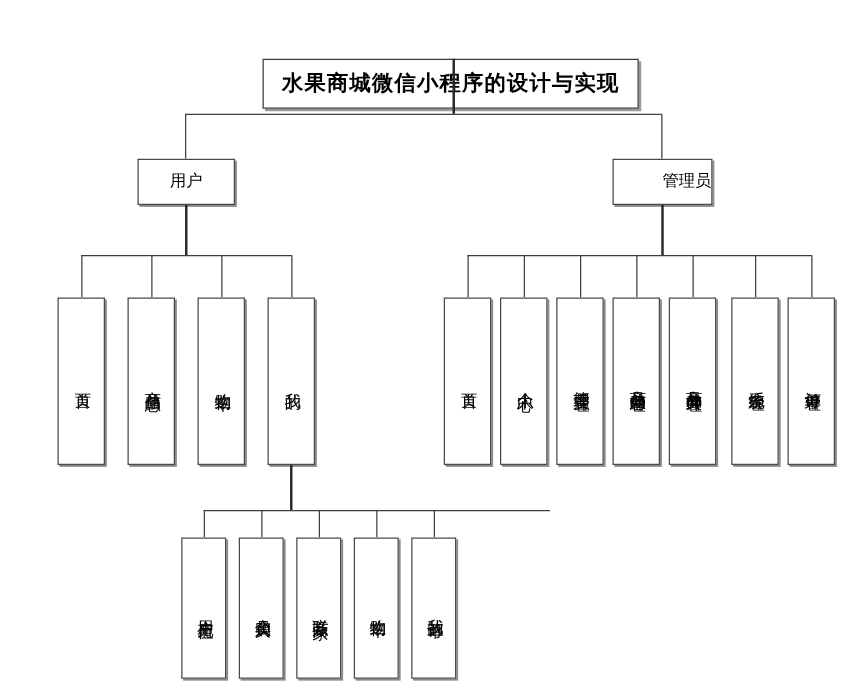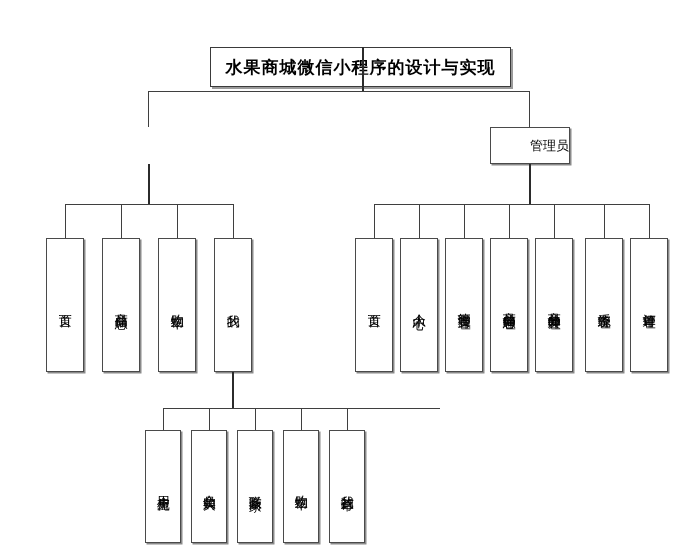--- a/index.html
+++ b/index.html
@@ -88,20 +88,23 @@
     <span class="label">水果商城微信小程序的设计与实现</span>
   </div>
 
   <div class="stem" style="left:362px; top:47px; height:44px;"></div>
 
   <div class="hline" style="left:148px; top:91px; width:381px;"></div>
 
   <div class="vline" style="left:148px; top:91px; height:36px;"></div>
   <div class="vline" style="left:529px; top:91px; height:36px;"></div>
 
+  <div class="node node-role" style="left:110px; top:127px; width:78px; height:37px;">
+    <span class="label">用户</span>
+  </div>
 
   <div class="node node-role" style="left:490px; top:127px; width:80px; height:37px;justify-content:flex-end;">
     <span class="label">管理员</span>
   </div>
 
   <div class="stem" style="left:148px; top:164px; height:40px;"></div>
   <div class="hline" style="left:65px; top:204px; width:168px;"></div>
   <div class="vline" style="left:65px;  top:204px; height:34px;"></div>
   <div class="vline" style="left:121px; top:204px; height:34px;"></div>
   <div class="vline" style="left:177px; top:204px; height:34px;"></div>

